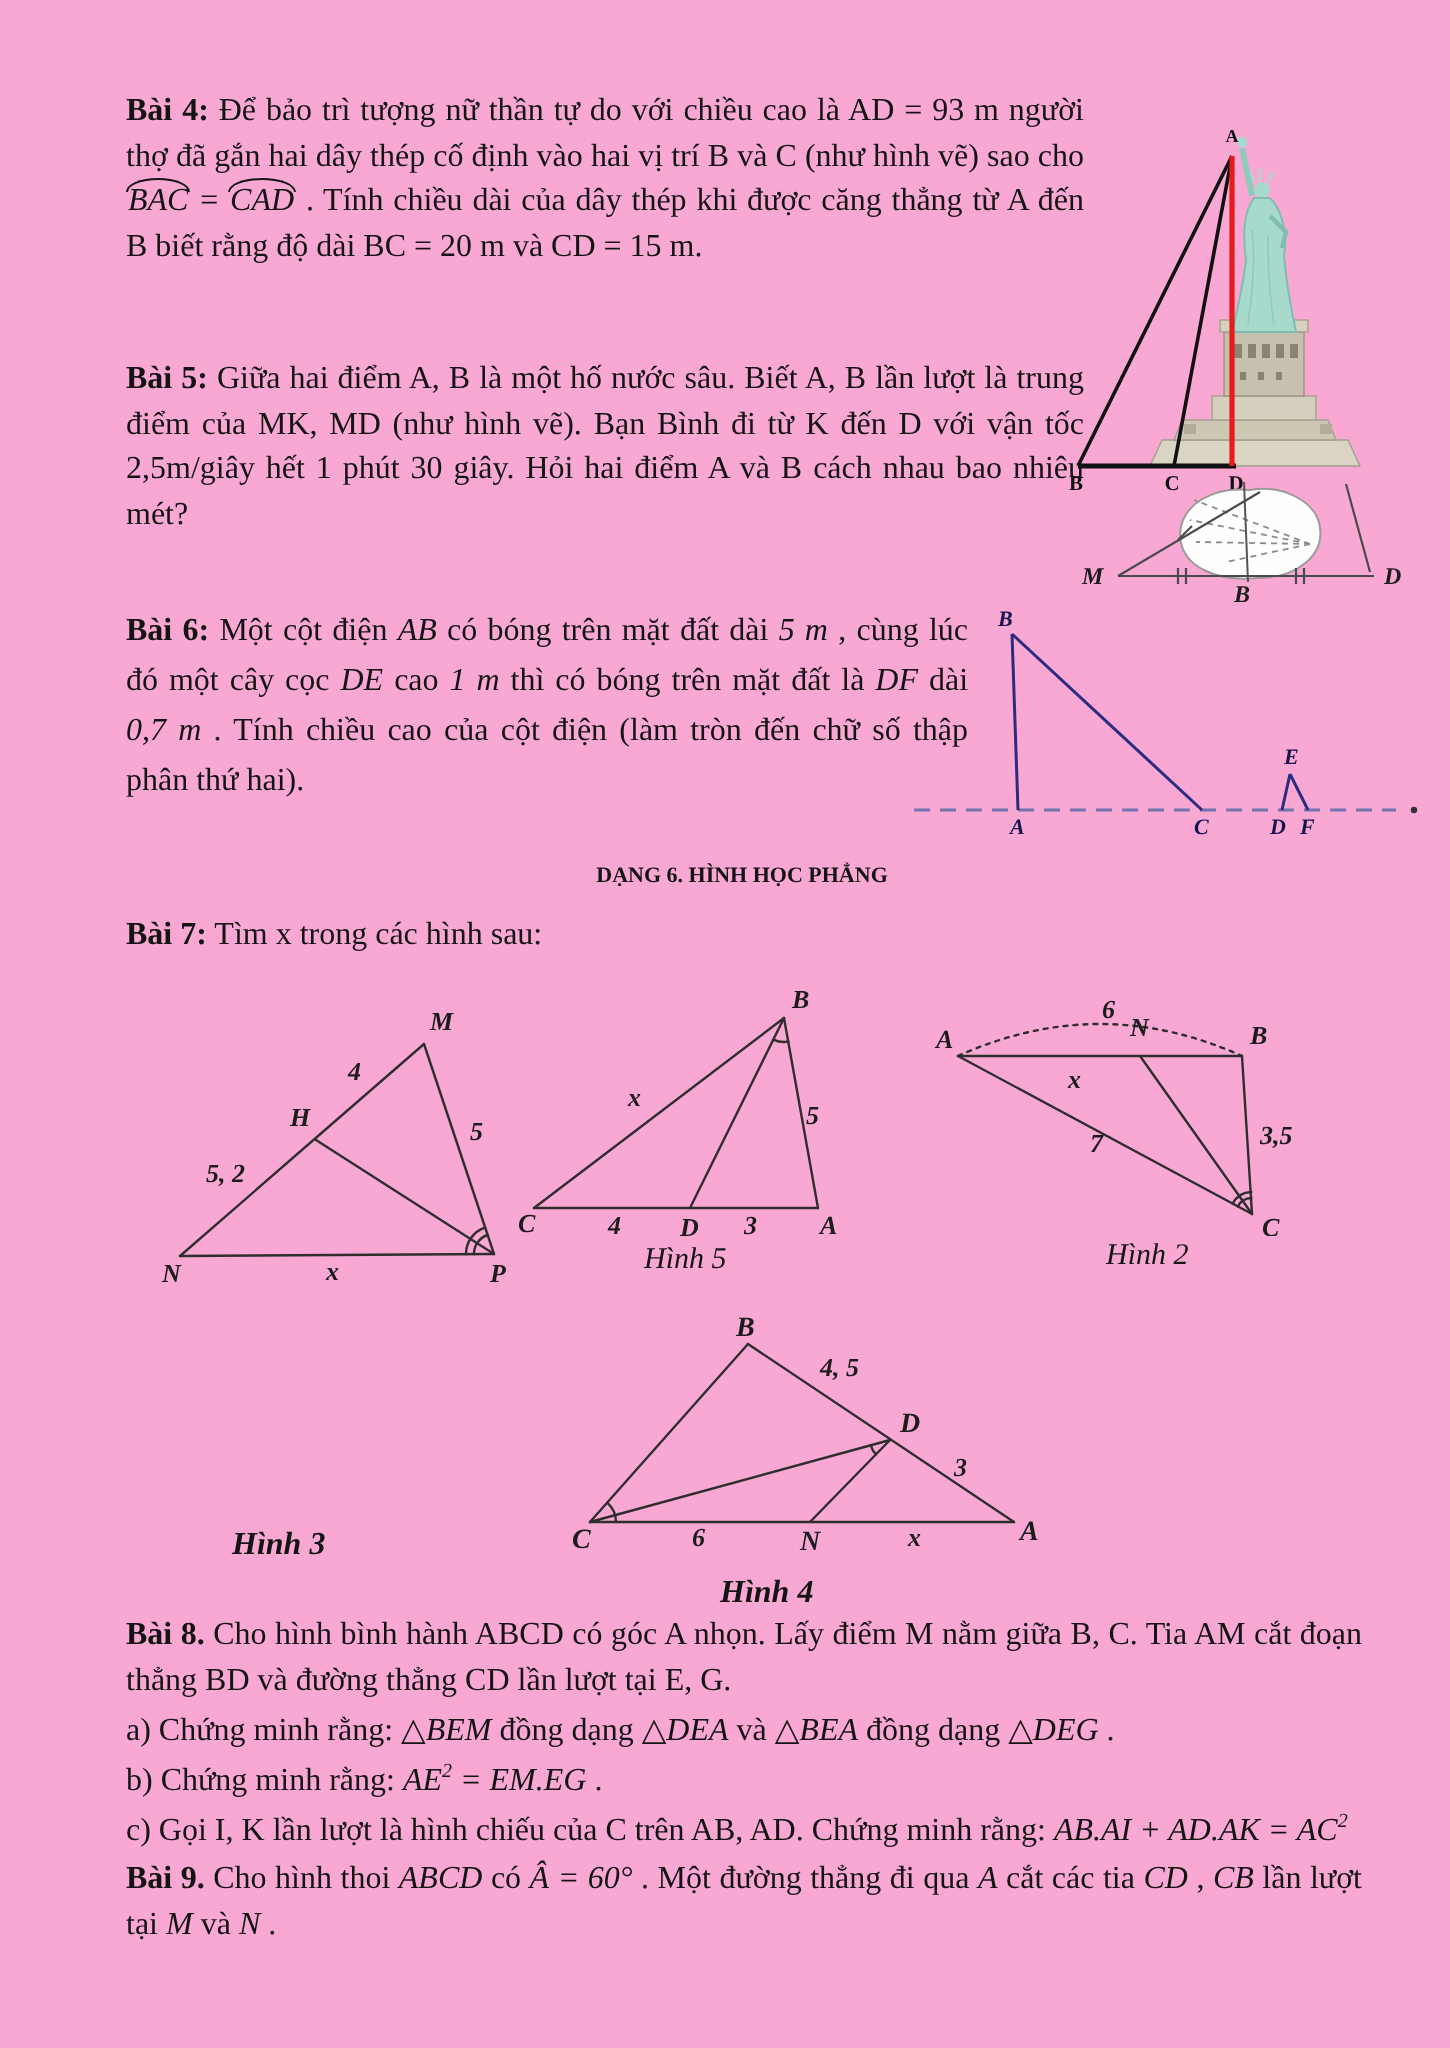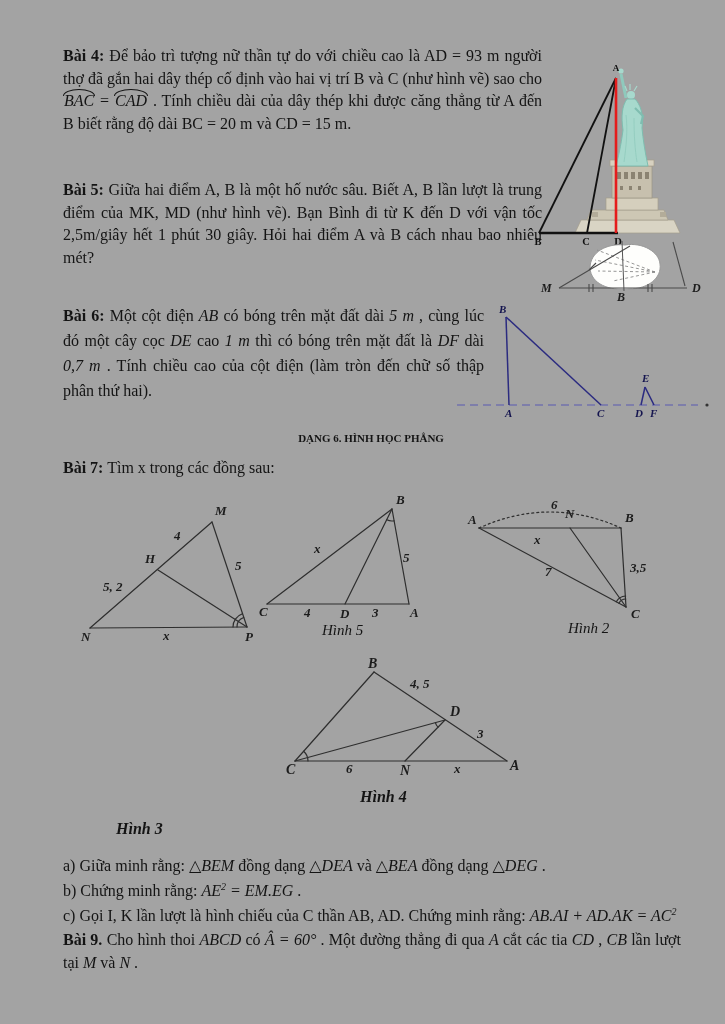--- a/index.html
+++ b/index.html
@@ -1,16 +1,16 @@
 <!DOCTYPE html>
 <html><head>
 <meta charset="utf-8">
 <style>
   html,body{margin:0;padding:0;background:#ffffff;}
-  .page{position:relative;width:725px;height:1024px;background:#a3a3a3;overflow:hidden;
+  .page{position:relative;width:725px;height:1024px;background:#f9a8d4;overflow:hidden;
         font-family:"Liberation Serif","DejaVu Serif",serif;color:#141414;}
   .para{position:absolute;margin:0;font-size:16px;line-height:22.5px;text-align:justify;}
   .para.nj{text-align:left;}
   .b{font-weight:bold;}
   .mi{font-style:italic;}
   .sup{vertical-align:super;font-size:10px;font-style:italic;line-height:0;}
   .arc{position:relative;font-style:italic;padding:0 1px;}
   .arc::before{content:"";position:absolute;left:0;right:0;top:-3px;height:6px;
                border:solid #141414;border-width:1.2px 1.2px 0 1.2px;
                border-radius:50% 50% 0 0 / 100% 100% 0 0;}
@@ -117,21 +117,21 @@
       <text class="nv-lb" x="50" y="115">A</text>
       <text class="nv-lb" x="142" y="115">C</text>
       <text class="nv-lb" x="187" y="80">E</text>
       <text class="nv-lb" x="180" y="115">D</text>
       <text class="nv-lb" x="195" y="115">F</text>
     </g>
   </svg>
 
   <p class="heading">DẠNG 6. HÌNH HỌC PHẲNG</p>
 
-  <p class="para nj" style="left:63px;top:457px;width:616px"><span class="b">Bài 7:</span><span> Tìm x trong các đồng sau:</span></p>
+  <p class="para nj" style="left:63px;top:457px;width:616px"><span class="b">Bài 7:</span><span> Tìm x trong các hình sau:</span></p>
 
   <svg class="fig" style="left:75px;top:498px" width="195" height="150" viewBox="0 0 195 150">
     <g class="fl">
       <line x1="15" y1="130" x2="137" y2="24"></line>
       <line x1="137" y1="24" x2="172" y2="129"></line>
       <line x1="15" y1="130" x2="172" y2="129"></line>
       <line x1="83" y1="72" x2="172" y2="129"></line>
       <path d="M 162,129 A 10 10 0 0 1 168.7,119.5"></path>
       <path d="M 158,129 A 14 14 0 0 1 167.4,115.8"></path>
     </g>
@@ -182,21 +182,21 @@
       <text class="fig-lb" x="89" y="11">6</text>
       <text class="fig-lb" x="6" y="26">A</text>
       <text class="fig-lb" x="103" y="20">N</text>
       <text class="fig-lb" x="163" y="24">B</text>
       <text class="fig-lb" x="72" y="46">x</text>
       <text class="fig-lb" x="83" y="78">7</text>
       <text class="fig-lb" x="168" y="74">3,5</text>
       <text class="fig-lb" x="169" y="120">C</text>
     </g>
   </svg>
-  <div class="caption" style="left:568px;top:620px">Hình 2</div>
+  <div class="caption" style="left:553px;top:620px">Hình 2</div>
 
   <svg class="fig" style="left:278px;top:658px" width="257" height="125" viewBox="0 0 257 125">
     <g class="fl">
       <line x1="17" y1="103" x2="96" y2="14"></line>
       <line x1="96" y1="14" x2="229" y2="103"></line>
       <line x1="17" y1="103" x2="229" y2="103"></line>
       <line x1="17" y1="103" x2="167" y2="62"></line>
       <line x1="127" y1="103" x2="167" y2="62"></line>
       <path d="M 25.6,93.3 A 13 13 0 0 1 30,103"></path>
       <path d="M 160,69.2 A 10 10 0 0 1 157.4,64.6"></path>
@@ -207,22 +207,23 @@
       <text class="fig-lb" style="font-size:14px" x="172" y="58">D</text>
       <text class="fig-lb" x="199" y="80">3</text>
       <text class="fig-lb" style="font-size:14px" x="232" y="112">A</text>
       <text class="fig-lb" x="176" y="115">x</text>
       <text class="fig-lb" style="font-size:14px" x="122" y="117">N</text>
       <text class="fig-lb" x="68" y="115">6</text>
       <text class="fig-lb" style="font-size:14px" x="8" y="116">C</text>
     </g>
   </svg>
 
-  <div class="caption bold" style="left:116px;top:820px">Hình 3</div>
+  <div class="caption bold" style="left:116px;top:764px">Hình 3</div>
   <div class="caption bold" style="left:360px;top:788px">Hình 4</div>
 
-  <p class="para nj" style="left:63px;top:855px;width:618px"><span>a) Giữa minh rằng: </span><span class="mi">△BEM</span><span> đồng dạng </span><span class="mi">△DEA</span><span> và </span><span class="mi">△BEA</span><span> đồng dạng </span><span class="mi">△DEG</span><span> .</span></p>
+  <p class="para" style="left:63px;top:807px;width:618px"><span class="b">Bài 8.</span><span> Cho hình bình hành ABCD có góc A nhọn. Lấy điểm M nằm giữa B, C. Tia AM cắt đoạn thẳng BD và đường thẳng CD lần lượt tại E, G.</span></p>
+  <p class="para nj" style="left:63px;top:855px;width:618px"><span>a) Chứng minh rằng: </span><span class="mi">△BEM</span><span> đồng dạng </span><span class="mi">△DEA</span><span> và </span><span class="mi">△BEA</span><span> đồng dạng </span><span class="mi">△DEG</span><span> .</span></p>
   <p class="para nj" style="left:63px;top:880px;width:618px"><span>b) Chứng minh rằng: </span><span class="mi">AE</span><span class="sup">2</span><span class="mi"> = </span><span class="mi">EM.EG</span><span> .</span></p>
-  <p class="para nj" style="left:63px;top:905px;width:640px"><span>c) Gọi I, K lần lượt là hình chiếu của C thần AB, AD. Chứng minh rằng: </span><span class="mi">AB.AI + AD.AK = AC</span><span class="sup">2</span></p>
+  <p class="para nj" style="left:63px;top:905px;width:640px"><span>c) Gọi I, K lần lượt là hình chiếu của C trên AB, AD. Chứng minh rằng: </span><span class="mi">AB.AI + AD.AK = AC</span><span class="sup">2</span></p>
 
   <p class="para" style="left:63px;top:929px;width:618px"><span class="b">Bài 9.</span><span> Cho hình thoi </span><span class="mi">ABCD</span><span> có </span><span class="mi">Â = 60°</span><span> . Một đường thẳng đi qua </span><span class="mi">A</span><span> cắt các tia </span><span class="mi">CD</span><span> , </span><span class="mi">CB</span><span> lần lượt tại </span><span class="mi">M</span><span> và </span><span class="mi">N</span><span> .</span></p>
 
 </div>
 
 </body></html>

